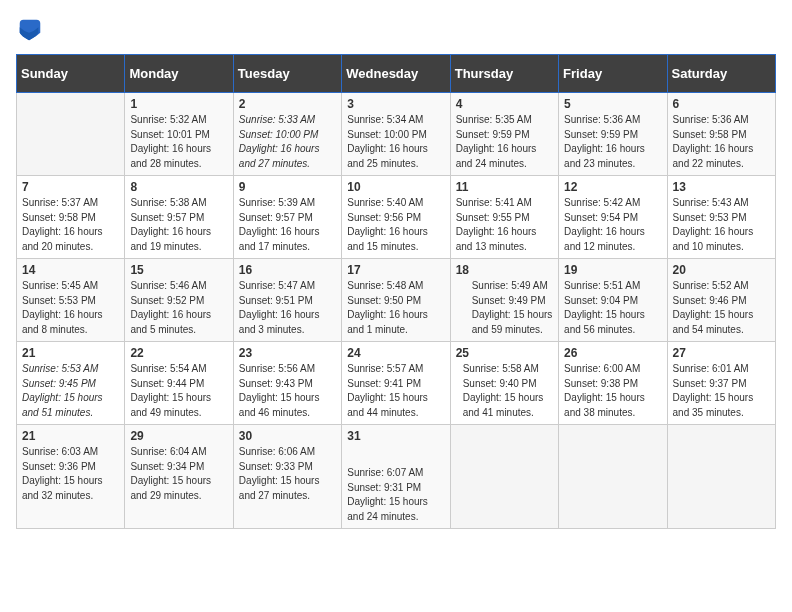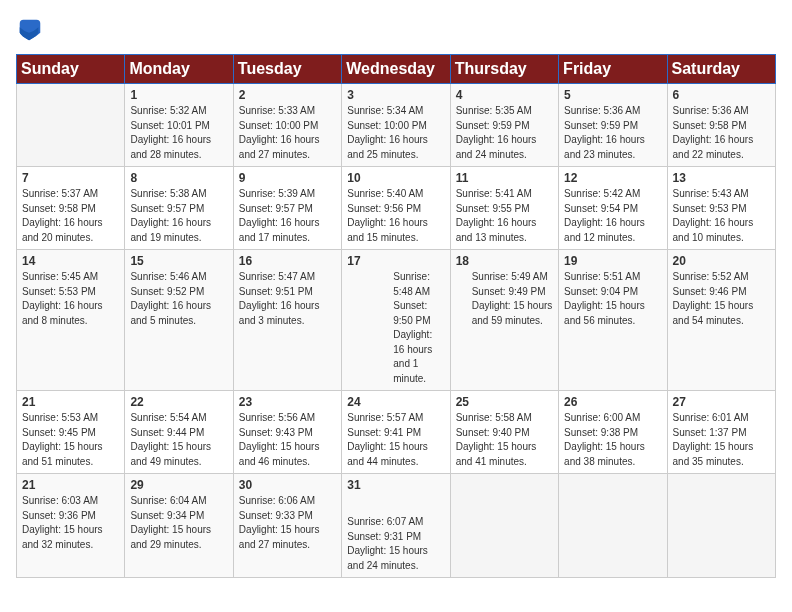--- a/index.html
+++ b/index.html
@@ -47,25 +47,25 @@
     .location-title {
       font-size: 15px;
       color: #555;
     }
     table {
       width: 100%;
       border-collapse: collapse;
       font-size: 10.5px;
     }
     thead tr th {
-      background-color: #7f1d1d;
+      background-color: #404040;
       color: #fff;
-      padding: 5px 4px;
+      padding: 11px 4px;
       text-align: left;
-      font-size: 16px;
+      font-size: 13px;
       font-weight: bold;
       border: 1px solid #2a6ac8;
     }
     tbody tr td {
       border: 1px solid #ccc;
       vertical-align: top;
       padding: 4px 5px;
       min-height: 70px;
       width: 14.28%;
       background: #fff;
@@ -125,21 +125,21 @@
         <td class="empty-cell"></td>
         <td>
           <span class="day-number">1</span>
           <div class="day-info" style="white-space: pre-line;">Sunrise: 5:32 AM
 Sunset: 10:01 PM
 Daylight: 16 hours
 and 28 minutes.</div>
         </td>
         <td>
           <span class="day-number">2</span>
-          <div class="day-info" style="white-space: pre-line;">Sunrise: 5:33 AM
+          <div class="day-info" style="white-space: pre-line; font-style: italic;">Sunrise: 5:33 AM
 Sunset: 10:00 PM
 Daylight: 16 hours
 and 27 minutes.</div>
         </td>
         <td>
           <span class="day-number">3</span>
           <div class="day-info" style="white-space: pre-line;">Sunrise: 5:34 AM
 Sunset: 10:00 PM
 Daylight: 16 hours
 and 25 minutes.</div>
@@ -234,21 +234,21 @@
         </td>
         <td>
           <span class="day-number">16</span>
           <div class="day-info" style="white-space: pre-line;">Sunrise: 5:47 AM
 Sunset: 9:51 PM
 Daylight: 16 hours
 and 3 minutes.</div>
         </td>
         <td>
           <span class="day-number">17</span>
-          <div class="day-info" style="white-space: pre-line; margin-left: 46px;">Sunrise: 5:48 AM
+          <div class="day-info" style="white-space: pre-line;">Sunrise: 5:48 AM
 Sunset: 9:50 PM
 Daylight: 16 hours
 and 1 minute.</div>
         </td>
         <td>
           <span class="day-number">18</span>
           <div class="day-info" style="white-space: pre-line; margin-left: 16px;">Sunrise: 5:49 AM
 Sunset: 9:49 PM
 Daylight: 15 hours
 and 59 minutes.</div>
@@ -264,21 +264,21 @@
           <span class="day-number">20</span>
           <div class="day-info" style="white-space: pre-line;">Sunrise: 5:52 AM
 Sunset: 9:46 PM
 Daylight: 15 hours
 and 54 minutes.</div>
         </td>
       </tr>
       <tr>
         <td>
           <span class="day-number">21</span>
-          <div class="day-info" style="white-space: pre-line;">Sunrise: 5:53 AM
+          <div class="day-info" style="white-space: pre-line; font-style: italic;">Sunrise: 5:53 AM
 Sunset: 9:45 PM
 Daylight: 15 hours
 and 51 minutes.</div>
         </td>
         <td>
           <span class="day-number">22</span>
           <div class="day-info" style="white-space: pre-line;">Sunrise: 5:54 AM
 Sunset: 9:44 PM
 Daylight: 15 hours
 and 49 minutes.</div>
@@ -292,36 +292,36 @@
         </td>
         <td>
           <span class="day-number">24</span>
           <div class="day-info" style="white-space: pre-line;">Sunrise: 5:57 AM
 Sunset: 9:41 PM
 Daylight: 15 hours
 and 44 minutes.</div>
         </td>
         <td>
           <span class="day-number">25</span>
-          <div class="day-info" style="white-space: pre-line;">Sunrise: 5:58 AM
+          <div class="day-info" style="white-space: pre-line; margin-left: 7px;">Sunrise: 5:58 AM
 Sunset: 9:40 PM
 Daylight: 15 hours
 and 41 minutes.</div>
         </td>
         <td>
           <span class="day-number">26</span>
           <div class="day-info" style="white-space: pre-line;">Sunrise: 6:00 AM
 Sunset: 9:38 PM
 Daylight: 15 hours
 and 38 minutes.</div>
         </td>
         <td>
           <span class="day-number">27</span>
           <div class="day-info" style="white-space: pre-line;">Sunrise: 6:01 AM
-Sunset: 1:37 PM
+Sunset: 9:37 PM
 Daylight: 15 hours
 and 35 minutes.</div>
         </td>
       </tr>
       <tr>
         <td>
           <span class="day-number">21</span>
           <div class="day-info" style="white-space: pre-line;">Sunrise: 6:03 AM
 Sunset: 9:36 PM
 Daylight: 15 hours

